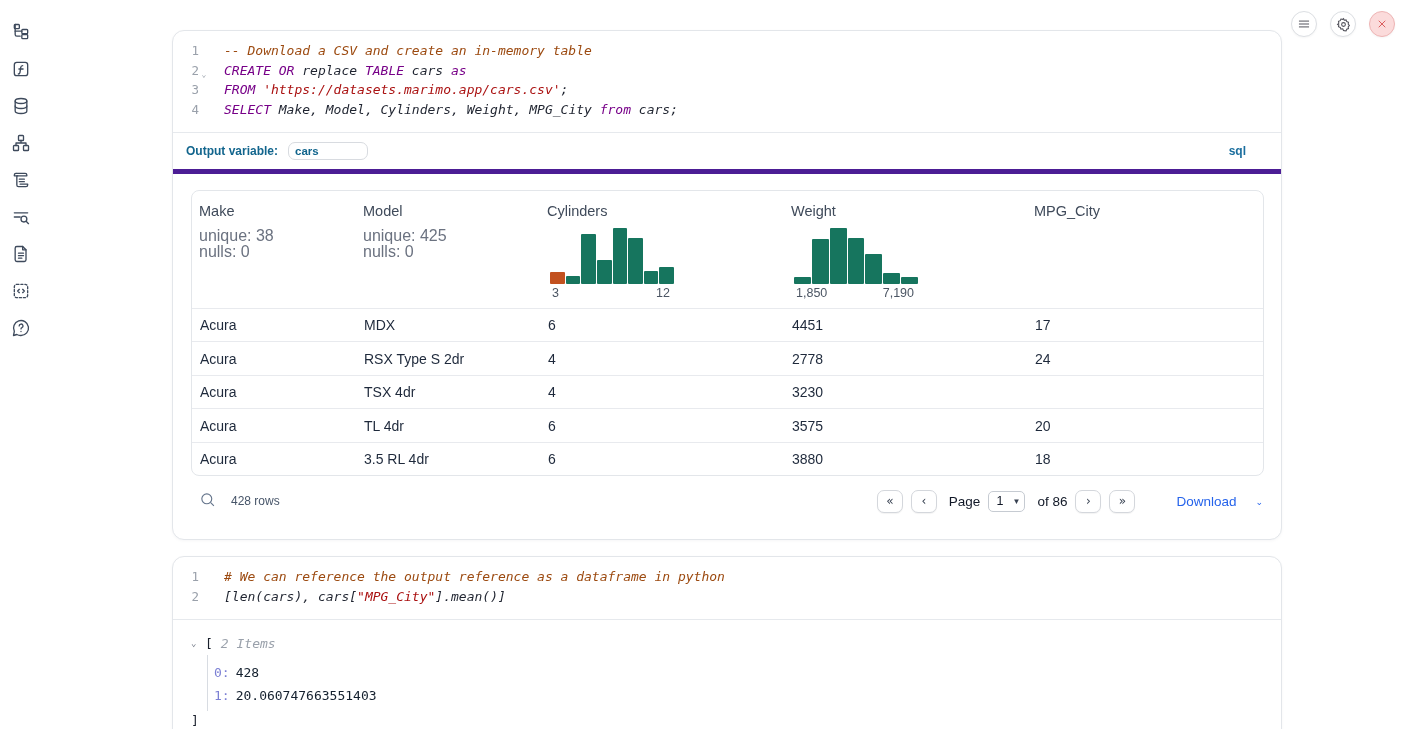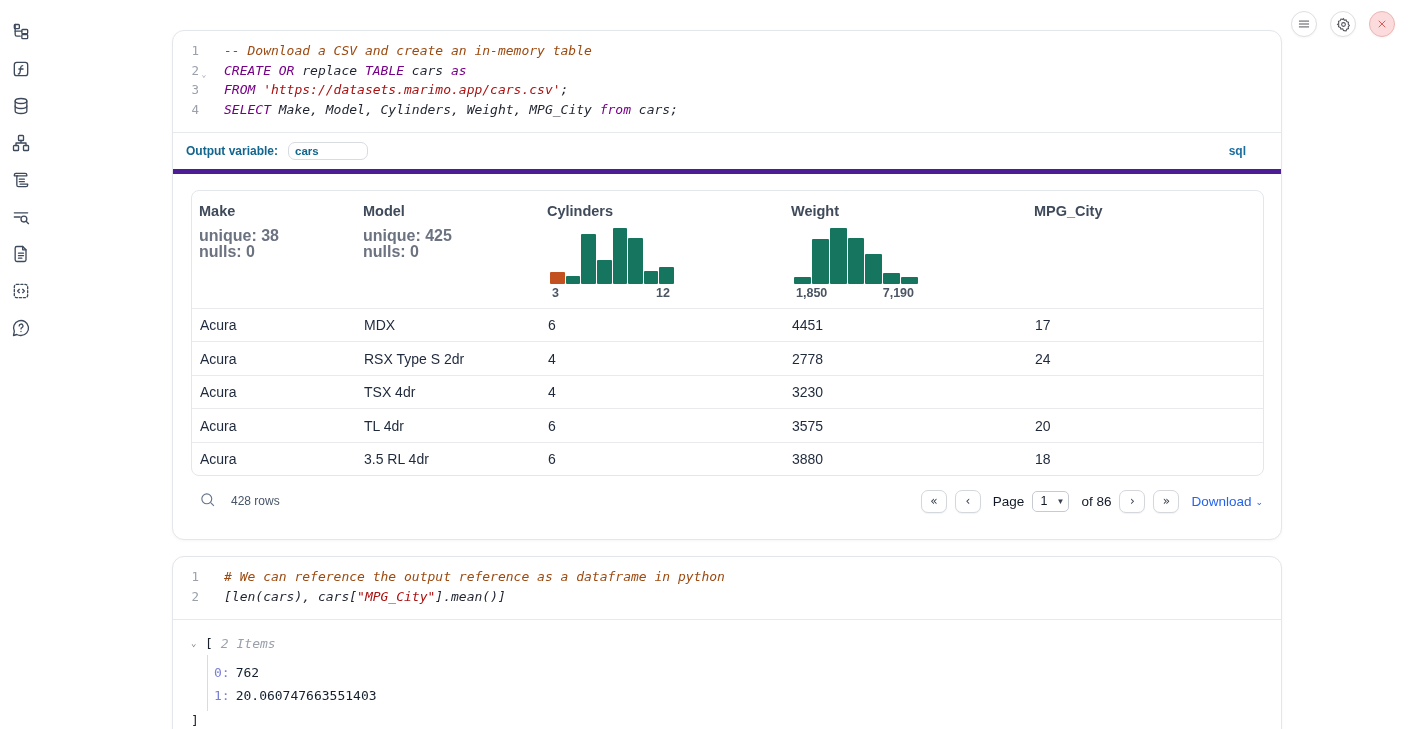--- a/index.html
+++ b/index.html
@@ -48,21 +48,21 @@
   .outvar-label { font-size:12px; font-weight:bold; color:#12658d; }
   .outvar-input { margin-left:10px; width:80px; height:18px; border:1px solid #d8dbe0; border-radius:7px;
     font-size:11.5px; font-weight:bold; color:#12658d; padding:0 6px;
     font-family:"Liberation Sans",sans-serif; outline:none; }
   .lang-badge { margin-left:auto; font-size:12px; font-weight:bold; color:#1a6e9e; }
 
   
   .cell-output { padding:16px 18px 0 18px; }
   .table-card { width:1073px; border:1px solid #e3e6ea; border-radius:8px; overflow:hidden; }
   .t-grid { display:grid; grid-template-columns:164px 184px 244px 243px auto; }
-  .th-cell { padding:12px 8px 8px 7px;font-weight:bold; }
+  .th-cell { padding:12px 8px 8px 7px; }
   .th-title { font-size:14.5px; color:#3f4a5a; }
   .th-stats { margin-top:9px; }
   .th-stat { font-size:16px; color:#6b7280; line-height:16px; }
   .hist { margin:9px 0 0 3px; width:124px; }
   .hist-bars { display:flex; align-items:flex-end; gap:1px; height:56px; }
   .hist-bar { flex:1 1 0; border-radius:1px; }
   .hist-labels { display:flex; justify-content:space-between; padding:2px 4px 0 2px;
     font-size:12.5px; color:#4b5563; }
   .t-row { border-top:1px solid #e8eaee; }
   .t-cell { padding:0 8px; height:32.5px; display:flex; align-items:center; font-size:14px; color:#1e293b; }
@@ -71,21 +71,21 @@
   .rows-count { margin-left:15px; font-size:12px; color:#475569; }
   .pager { margin-left:auto; display:flex; align-items:center; gap:8px; }
   .pg-btn { width:26px; height:23px; border:1px solid #d4d7dc; border-radius:7px; background:#fff;
     display:flex; align-items:center; justify-content:center; font-size:12px; color:#374151;
     cursor:pointer; box-shadow:0 1px 1px rgba(0,0,0,0.05); font-family:"DejaVu Sans",sans-serif; }
   .pg-label { font-size:13.5px; color:#111827; margin-left:4px; }
   .pg-select { width:37px; height:21px; border:1px solid #c6cbd2; border-radius:5px; background:#fff;
     display:flex; align-items:center; justify-content:space-between; padding:0 4px 0 7px;
     font-size:12.5px; color:#111827; cursor:pointer; }
   .pg-select .caret { font-size:8px; color:#374151; }
-  .download { margin-left:4px; display:flex; align-items:center; gap:4px; color:#2563eb;
+  .download { margin-left:33px; display:flex; align-items:center; gap:19px; color:#2563eb;
     font-size:13.5px; cursor:pointer; }
   .download .caret { font-size:9px; transform:translateY(1px); }
   .sql-footer-pad { height:24px; }
 
   
   .divider-top { border-top:1px solid #e6e9ed; }
   .tree-out { padding:16px 18px 18px 18px; font-family:"DejaVu Sans Mono","Liberation Mono",monospace;
     font-size:13px; color:#1a202c; }
   .tree-head { display:flex; align-items:center; }
   .tree-chevron { font-size:9px; color:#6b7280; width:14px; }
@@ -340,21 +340,21 @@
           <div class="code-line nofold"><span class="gutter">2</span><span class="code-text"><span class="tok-plain">[len(cars), cars[</span><span class="tok-str">"MPG_City"</span><span class="tok-plain">].mean()]</span></span></div>
         </div>
 
       <div class="tree-out divider-top">
         <div class="tree-head">
           <span class="tree-chevron">⌄</span>
           <span class="tree-bracket">[</span>
           <span class="tree-items-label">2 Items</span>
         </div>
         <div class="tree-entries">
-            <div class="tree-entry"><span class="tree-key">0:</span><span class="tree-val">762</span></div>
+            <div class="tree-entry"><span class="tree-key">0:</span><span class="tree-val">428</span></div>
             <div class="tree-entry"><span class="tree-key">1:</span><span class="tree-val">20.060747663551403</span></div>
           </div>
         <div class="tree-close tree-bracket">]</div>
       </div>
     </section>
 
   </main>
 </div>
 
 </body></html>

